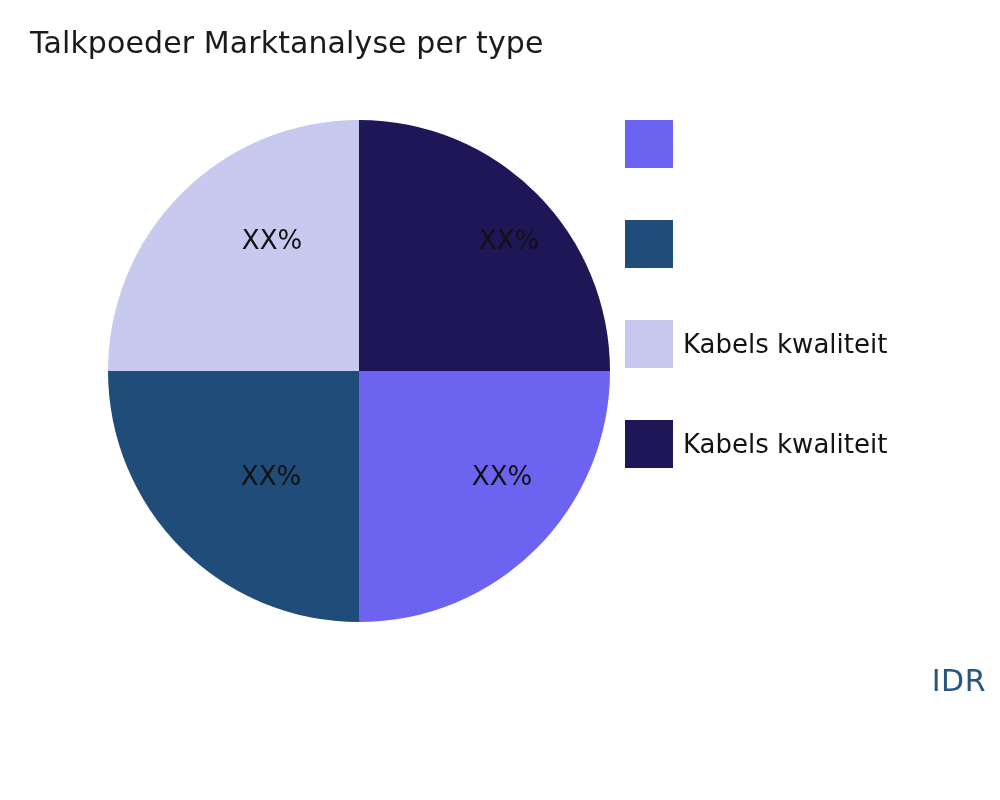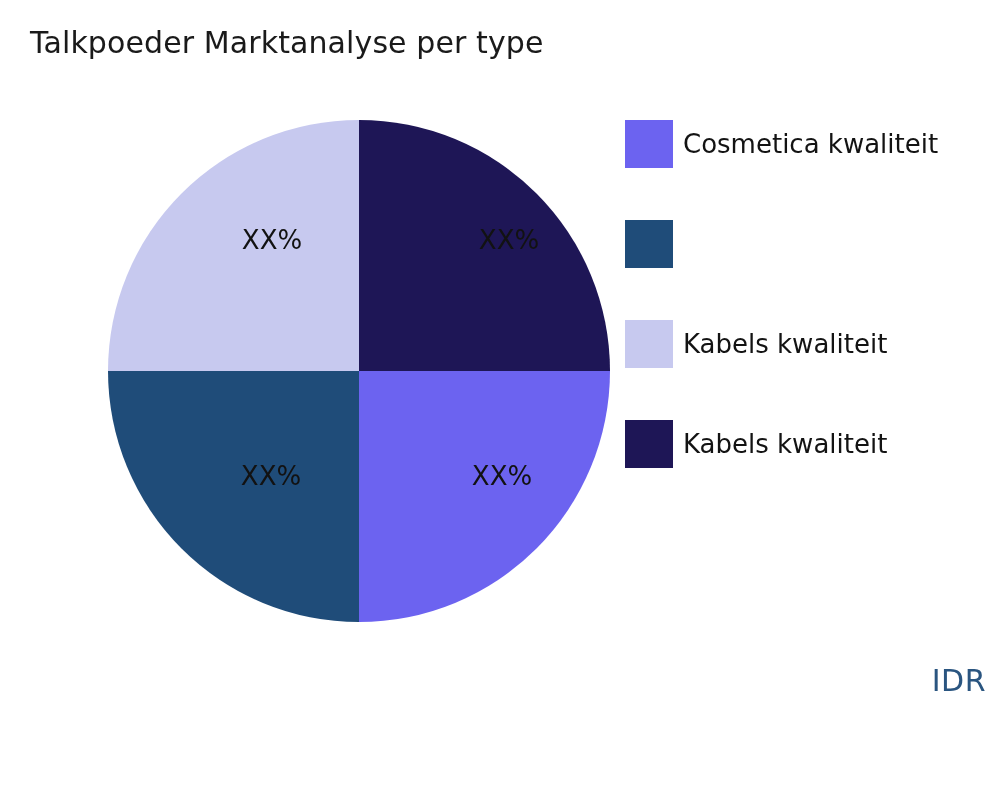--- a/index.html
+++ b/index.html
@@ -121,21 +121,20 @@
           <text class="slice-label" x="394" y="357">XX%</text>
           <text class="slice-label" x="163" y="357">XX%</text>
           <text class="slice-label" x="164" y="121">XX%</text>
         </g>
     </svg>
   </div>
 
   <div id="legend">
       <div class="legend-row">
         <span class="legend-swatch" style="background: rgb(108, 99, 240);"></span>
-        <span class="legend-label">Cosmetica kwaliteit</span>
       </div>
       <div class="legend-row">
         <span class="legend-swatch" style="background: rgb(31, 76, 121);"></span>
       </div>
       <div class="legend-row">
         <span class="legend-swatch" style="background: rgb(199, 201, 239);"></span>
         <span class="legend-label">Kabels kwaliteit</span>
       </div>
       <div class="legend-row">
         <span class="legend-swatch" style="background: rgb(30, 22, 86);"></span>

